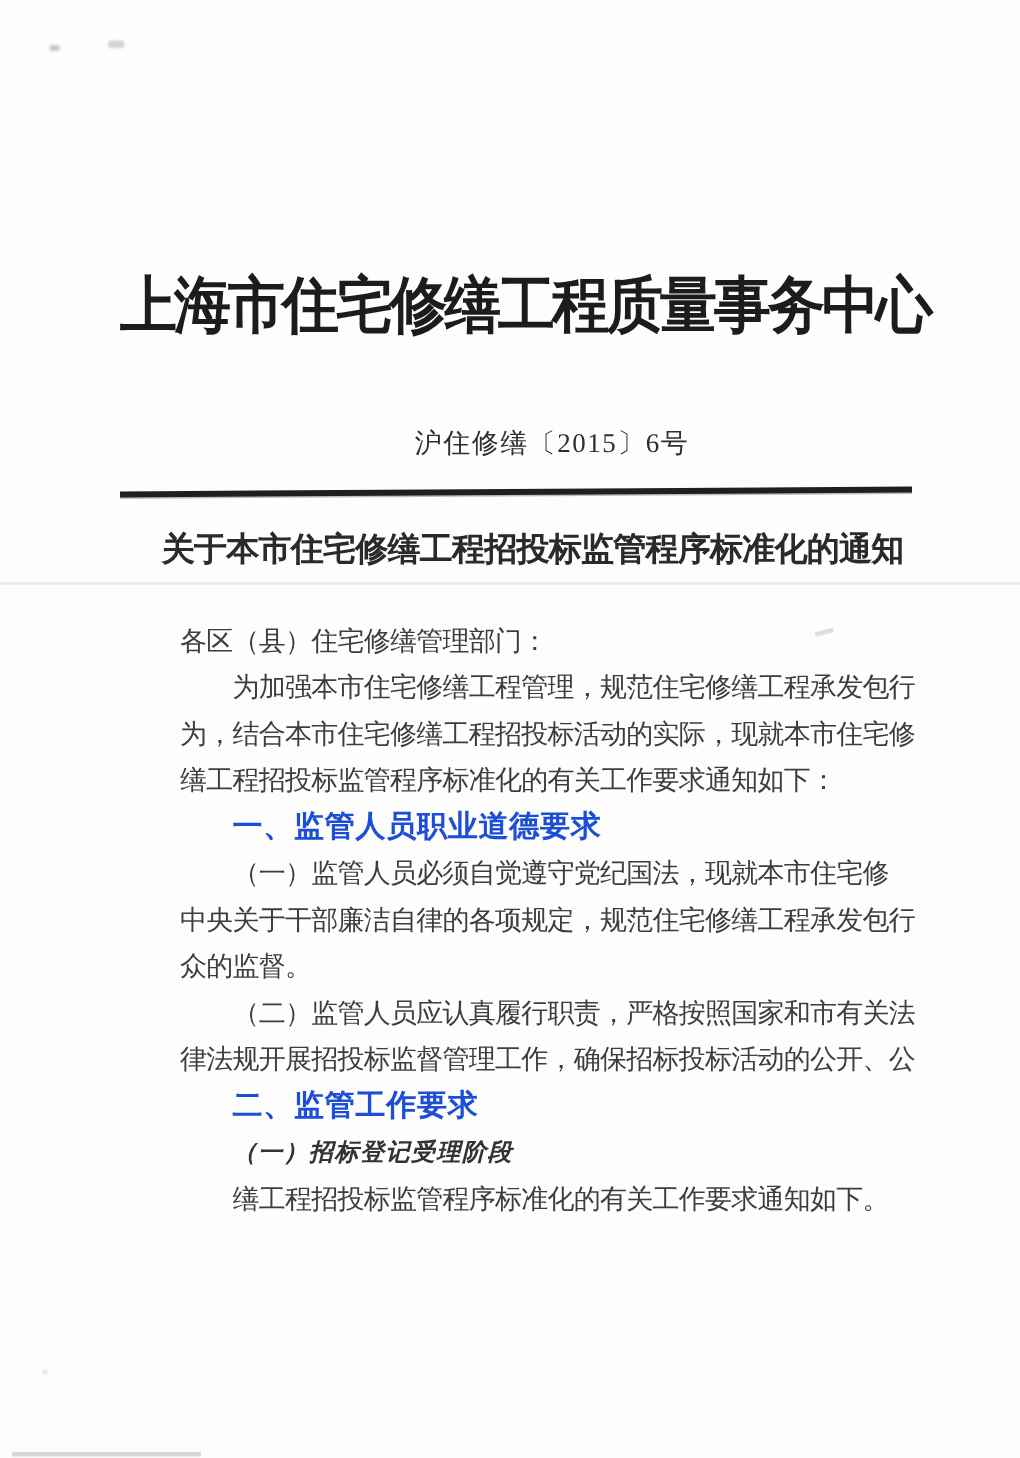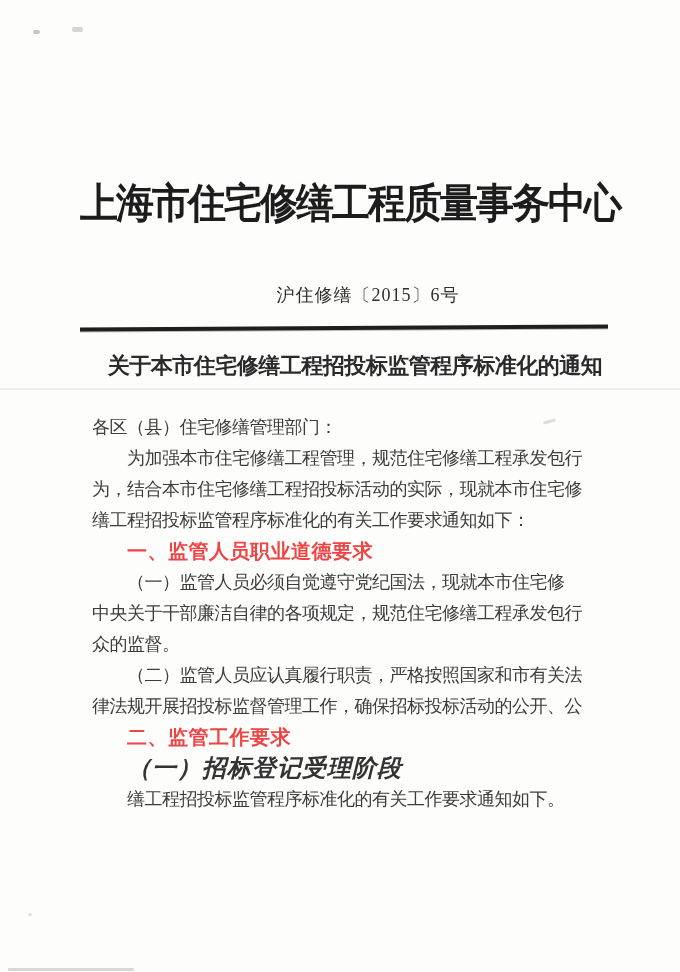--- a/index.html
+++ b/index.html
@@ -69,42 +69,42 @@
     color: #2a2a2a;
     white-space: nowrap;
   }
   .seam-line {
     position: absolute;
     left: 0; top: 388px; width: 680px; height: 2px;
     background: #ededea;
   }
   .body-block {
     position: absolute;
-    left: 92px; top: 412px; width: 500px;
+    left: 120px; top: 412px; width: 500px;
     color: #3d3d3d;
   }
   .line {
     height: 31px;
     line-height: 31px;
     font-size: 18px;
     letter-spacing: -0.5px;
     white-space: nowrap;
   }
   .indent { padding-left: 35px; }
   .h-sans {
     font-family: "Liberation Sans", "DejaVu Sans", sans-serif;
     font-weight: bold;
     font-size: 20px;
     letter-spacing: 0.5px;
-    color: #ef4444;
+    color: #1d4ed8;
   }
   .h-kai {
     font-weight: bold;
     font-style: italic;
-    font-size: 24px;
+    font-size: 16px;
     letter-spacing: 1px;
     color: #333333;
   }
   .bottom-edge {
     position: absolute;
     left: 8px; top: 968px; width: 126px; height: 3px;
     background: #d9d7d4;
     border-radius: 1px;
   }
 </style>

